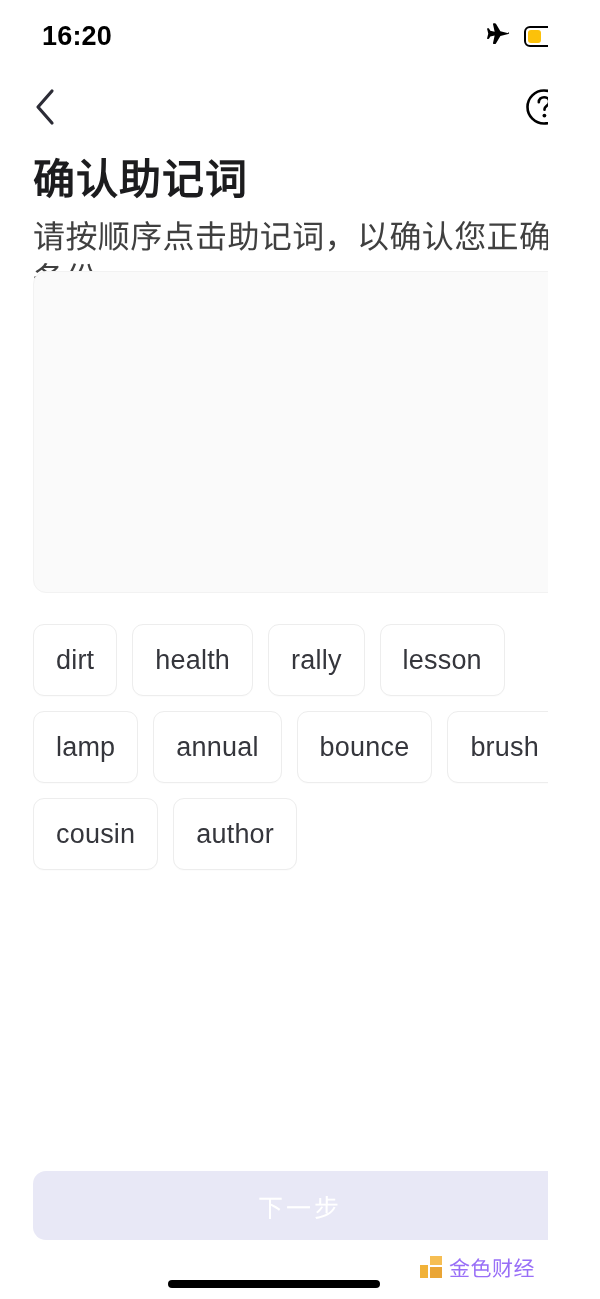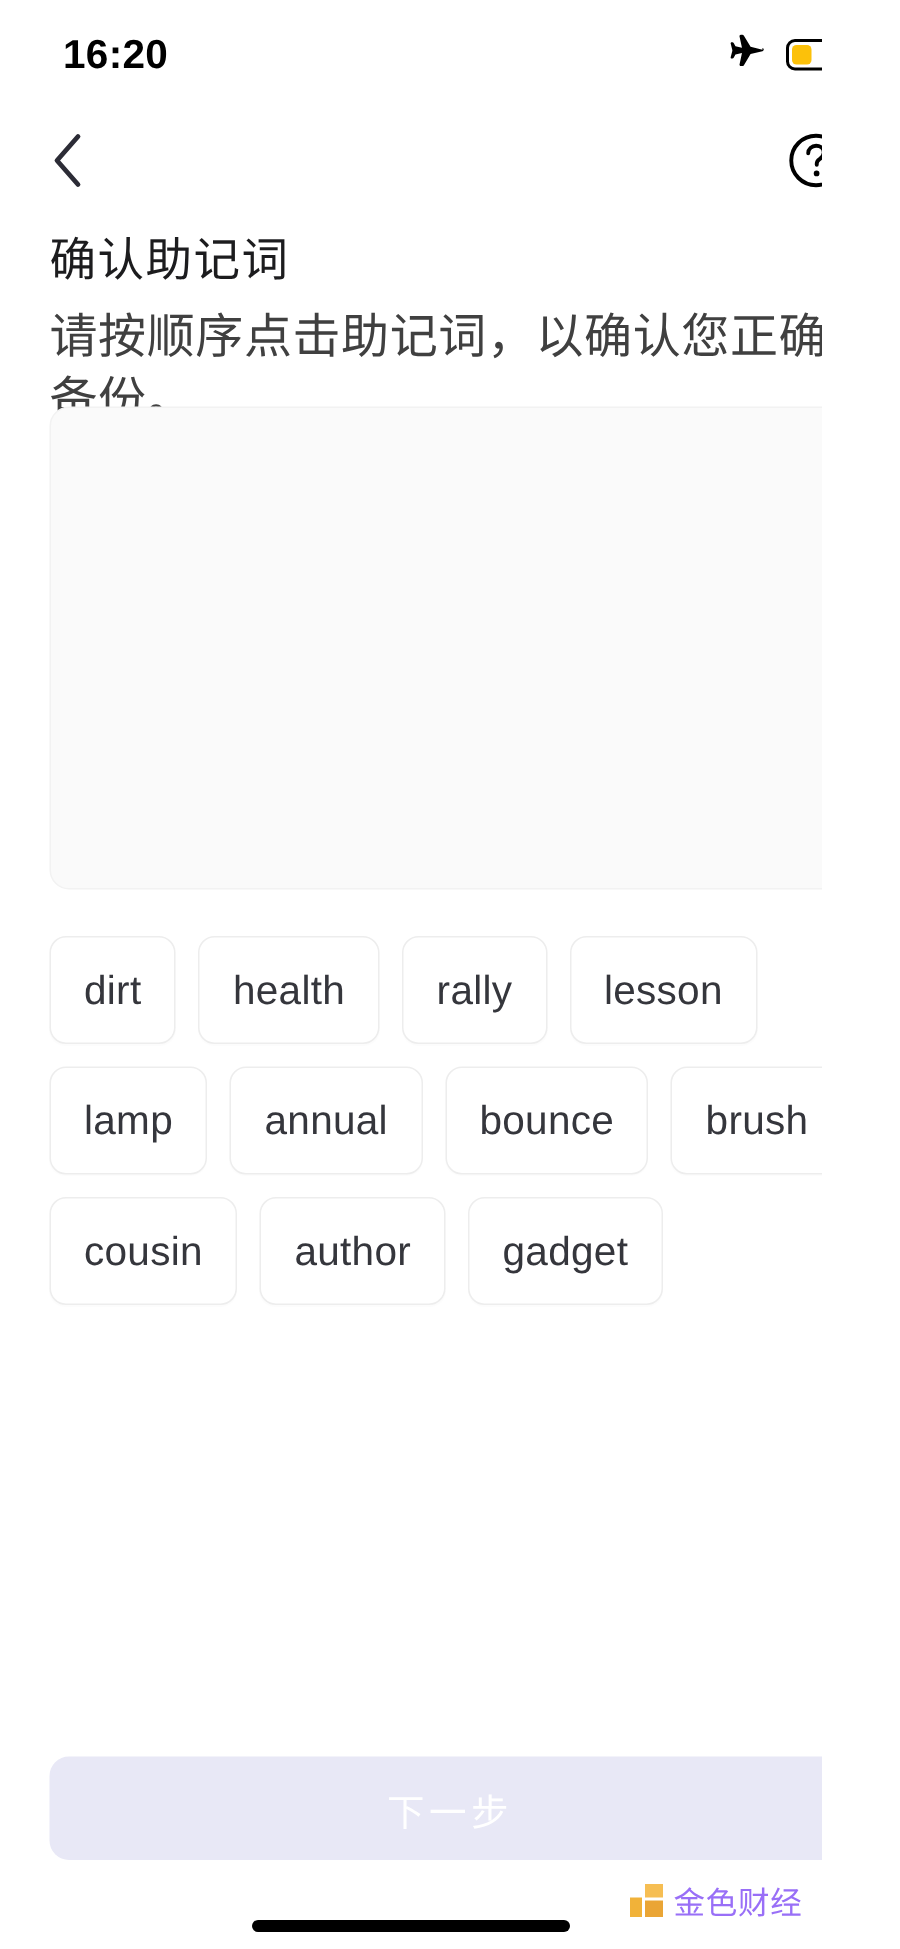--- a/index.html
+++ b/index.html
@@ -105,22 +105,22 @@
     border: none;
   }
 
   
   .heading-block {
     position: absolute;
     top: 155px; left: 33px;
     width: 540px;
   }
   .page-title {
-    font-size: 31px;
-    font-weight: normal;
+    font-size: 42px;
+    font-weight: bold;
     color: #1c1c1e;
     letter-spacing: 1px;
     line-height: 1.2;
   }
   .page-subtitle {
     margin-top: 12px;
     font-size: 32px;
     color: #404040;
     letter-spacing: 0.4px;
     line-height: 1.3;
@@ -283,21 +283,20 @@
       <div class="word-chip">dirt</div>
       <div class="word-chip">health</div>
       <div class="word-chip">rally</div>
       <div class="word-chip">lesson</div>
       <div class="word-chip">lamp</div>
       <div class="word-chip">annual</div>
       <div class="word-chip">bounce</div>
       <div class="word-chip">brush</div>
       <div class="word-chip">cousin</div>
       <div class="word-chip">author</div>
-      <div class="word-chip">gadget</div>
     </div>
 
   <button class="next-button">下一步</button>
 
   <div class="watermark">
     <span class="wm-mark">
       <span class="wm-sq a"></span>
       <span class="wm-sq b"></span>
       <span class="wm-sq c"></span>
     </span>

